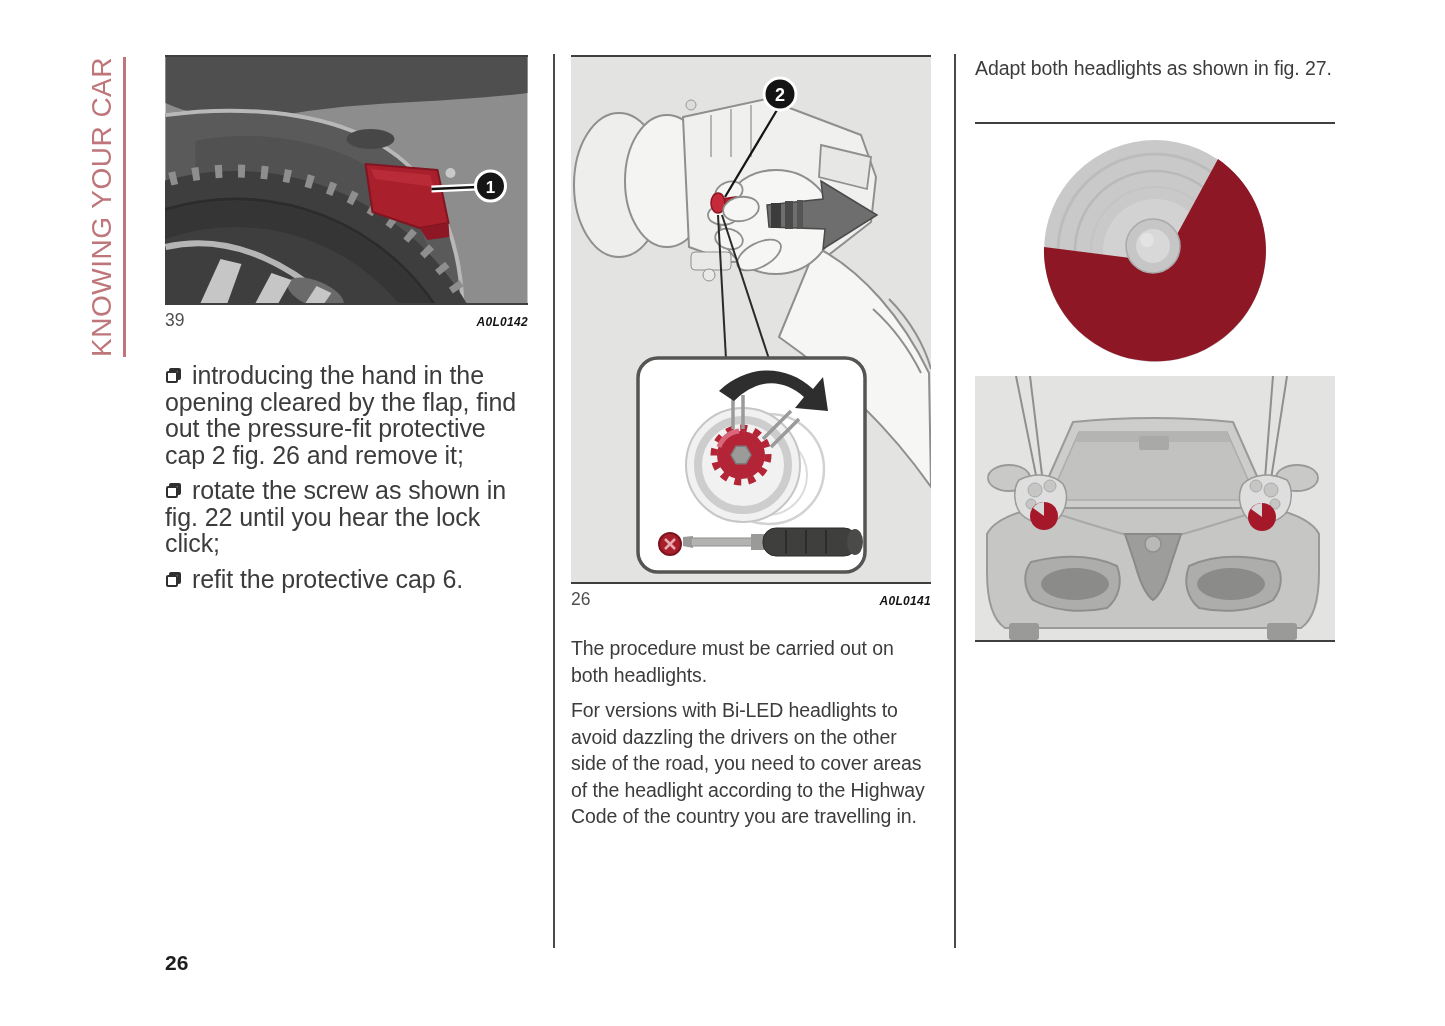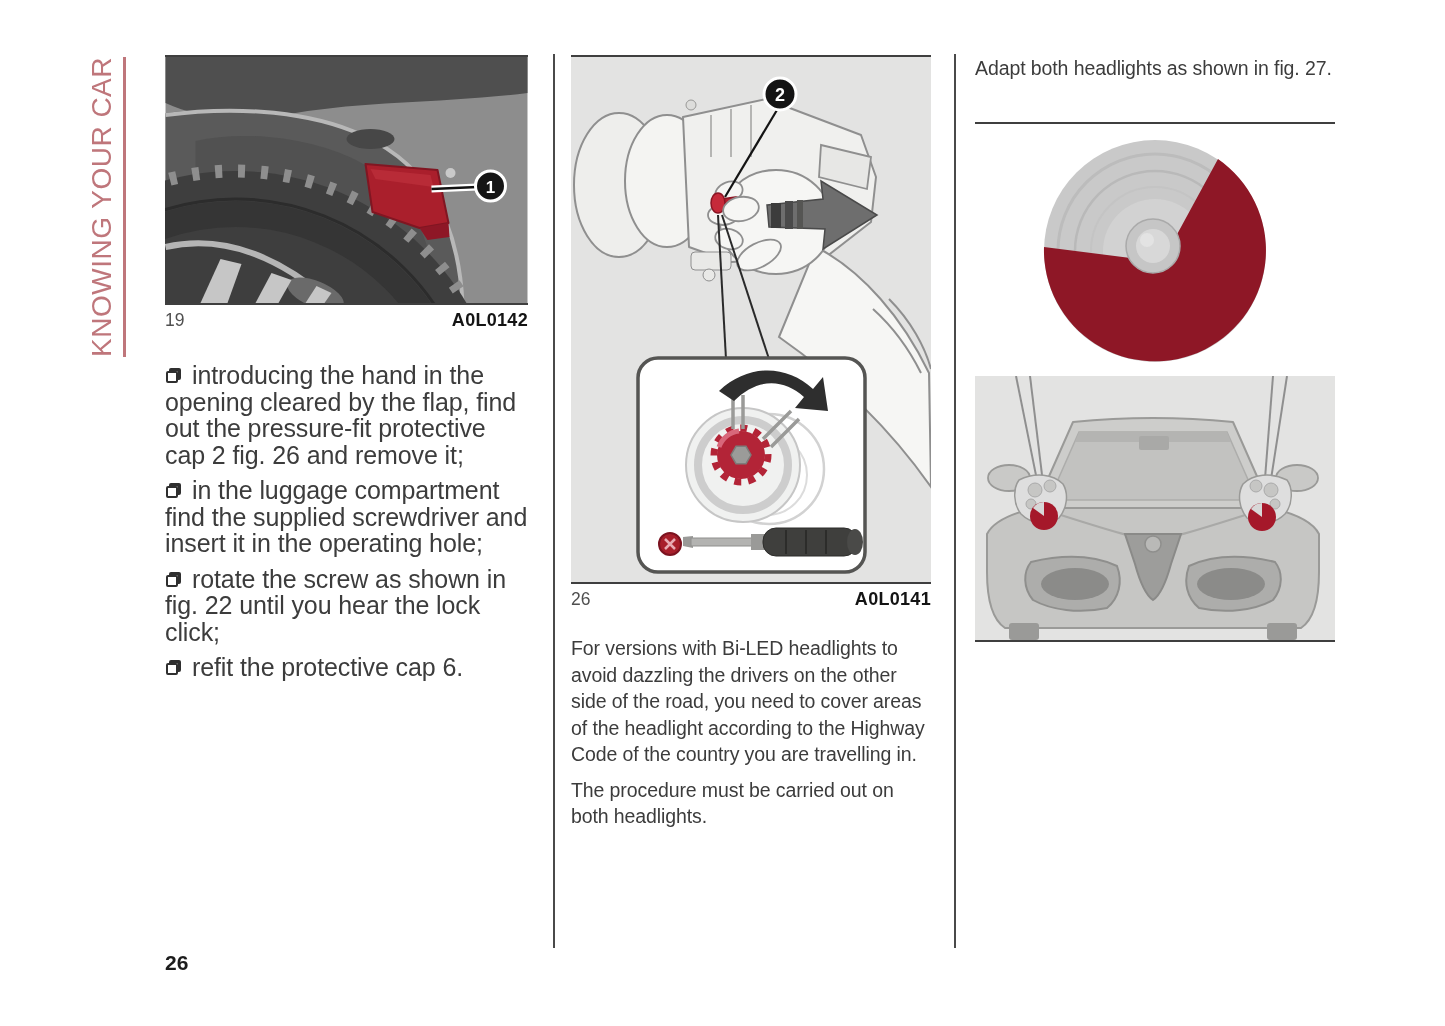--- a/index.html
+++ b/index.html
@@ -20,21 +20,21 @@
   .col1 { left:165px; width:363px; }
   .col2 { left:571px; width:360px; }
   .col3 { left:975px; width:360px; }
   .vdivider { position:absolute; top:54px; width:2px; height:894px; background:#4a4a4a; }
   .vd1 { left:553px; } .vd2 { left:954px; }
   
   .figure { border-top:2px solid #3f3f3f; border-bottom:2px solid #3f3f3f; font-size:0; }
   .figure svg { display:block; }
   .fig-caption { display:flex; justify-content:space-between; align-items:baseline; padding-top:5px; }
   .fig-num { font-size:17.5px; color:#4f4f4f; }
-  .fig-code { font-size:18px; font-weight:bold; color:#141414; letter-spacing:.3px; }
+  .fig-code { font-size:12px; font-weight:bold; color:#141414; letter-spacing:.3px;font-style:italic; }
   
   .bullets { margin-top:31px; }
   .bullet-item { font-size:25px; line-height:26.5px; letter-spacing:-.1px; margin-bottom:9px; }
   .bullet-icon {
     display:inline-block; width:12px; height:12px; border:2.2px solid #2f2f2f; border-radius:2px;
     box-shadow:3px -3px 0 0 #2f2f2f; margin-right:14px; margin-left:1px; position:relative; top:-1px;
   }
   .paras { margin-top:25px; }
   .paras p { font-size:19.5px; line-height:26.5px; letter-spacing:-.1px; margin-bottom:9px; }
   .intro-line { font-size:19.5px; line-height:26px; letter-spacing:-.1px; white-space:nowrap; margin-bottom:41px; }
@@ -76,27 +76,26 @@
         <polygon points="200,107 272,113 283,166 254,171 207,155" fill="#aa1f2c" stroke="#801622" stroke-width="2" stroke-linejoin="round"></polygon>
         <path d="M205,112 L265,118 L268,130 L210,122 Z" fill="#c23542" opacity=".55"></path>
         <polygon points="254,171 283,166 284,180 262,183" fill="#8e1726"></polygon>
         <line x1="266" y1="132" x2="312" y2="130" stroke="#ffffff" stroke-width="7"></line>
         <line x1="266" y1="132" x2="312" y2="130" stroke="#111111" stroke-width="2.4"></line>
         <circle cx="325" cy="129" r="15" fill="#151515" stroke="#ffffff" stroke-width="3"></circle>
         <text x="325" y="135.5" text-anchor="middle" font-size="17" font-weight="bold" fill="#ffffff">1</text>
       </svg>
     </div>
     <div class="fig-caption">
-      <span class="fig-num">19</span>
+      <span class="fig-num">39</span>
       <span class="fig-code">A0L0142</span>
     </div>
 
     <div class="bullets">
       <p class="bullet-item"><span class="bullet-icon"></span><span>introducing the hand in the opening cleared by the flap, find out the pressure-fit protective cap 2 fig. 26 and remove it;</span></p>
-      <p class="bullet-item"><span class="bullet-icon"></span><span>in the luggage compartment find the supplied screwdriver and insert it in the operating hole;</span></p>
       <p class="bullet-item"><span class="bullet-icon"></span><span>rotate the screw as shown in fig. 22 until you hear the lock click;</span></p>
       <p class="bullet-item"><span class="bullet-icon"></span><span>refit the protective cap 6.</span></p>
     </div>
   </div>
 
   <div class="col col2">
     <div class="figure">
       <svg width="360" height="525" viewBox="0 0 360 525">
         <rect width="360" height="525" fill="#e3e3e2"></rect>
 
@@ -153,22 +152,22 @@
         <rect x="192" y="471" width="94" height="28" rx="13" fill="#3f3f3d" stroke="#2c2c2a"></rect>
         <path d="M215,473 V497 M235,473 V497 M255,473 V497" stroke="#2c2c2a" stroke-width="2"></path>
         <ellipse cx="284" cy="485" rx="8" ry="13" fill="#4a4a48"></ellipse>
       </svg>
     </div>
     <div class="fig-caption">
       <span class="fig-num">26</span>
       <span class="fig-code">A0L0141</span>
     </div>
     <div class="paras">
+      <p>The procedure must be carried out on both headlights.</p>
       <p>For versions with Bi-LED headlights to avoid dazzling the drivers on the other side of the road, you need to cover areas of the headlight according to the Highway Code of the country you are travelling in.</p>
-      <p>The procedure must be carried out on both headlights.</p>
     </div>
   </div>
 
   <div class="col col3">
     <p class="intro-line">Adapt both headlights as shown in fig. 27.</p>
 
     <div class="fig27-block">
       <svg width="360" height="252" viewBox="0 0 360 252">
         <rect width="360" height="252" fill="#ffffff"></rect>
         <circle cx="180" cy="127" r="111" fill="#c9c9c9"></circle>

